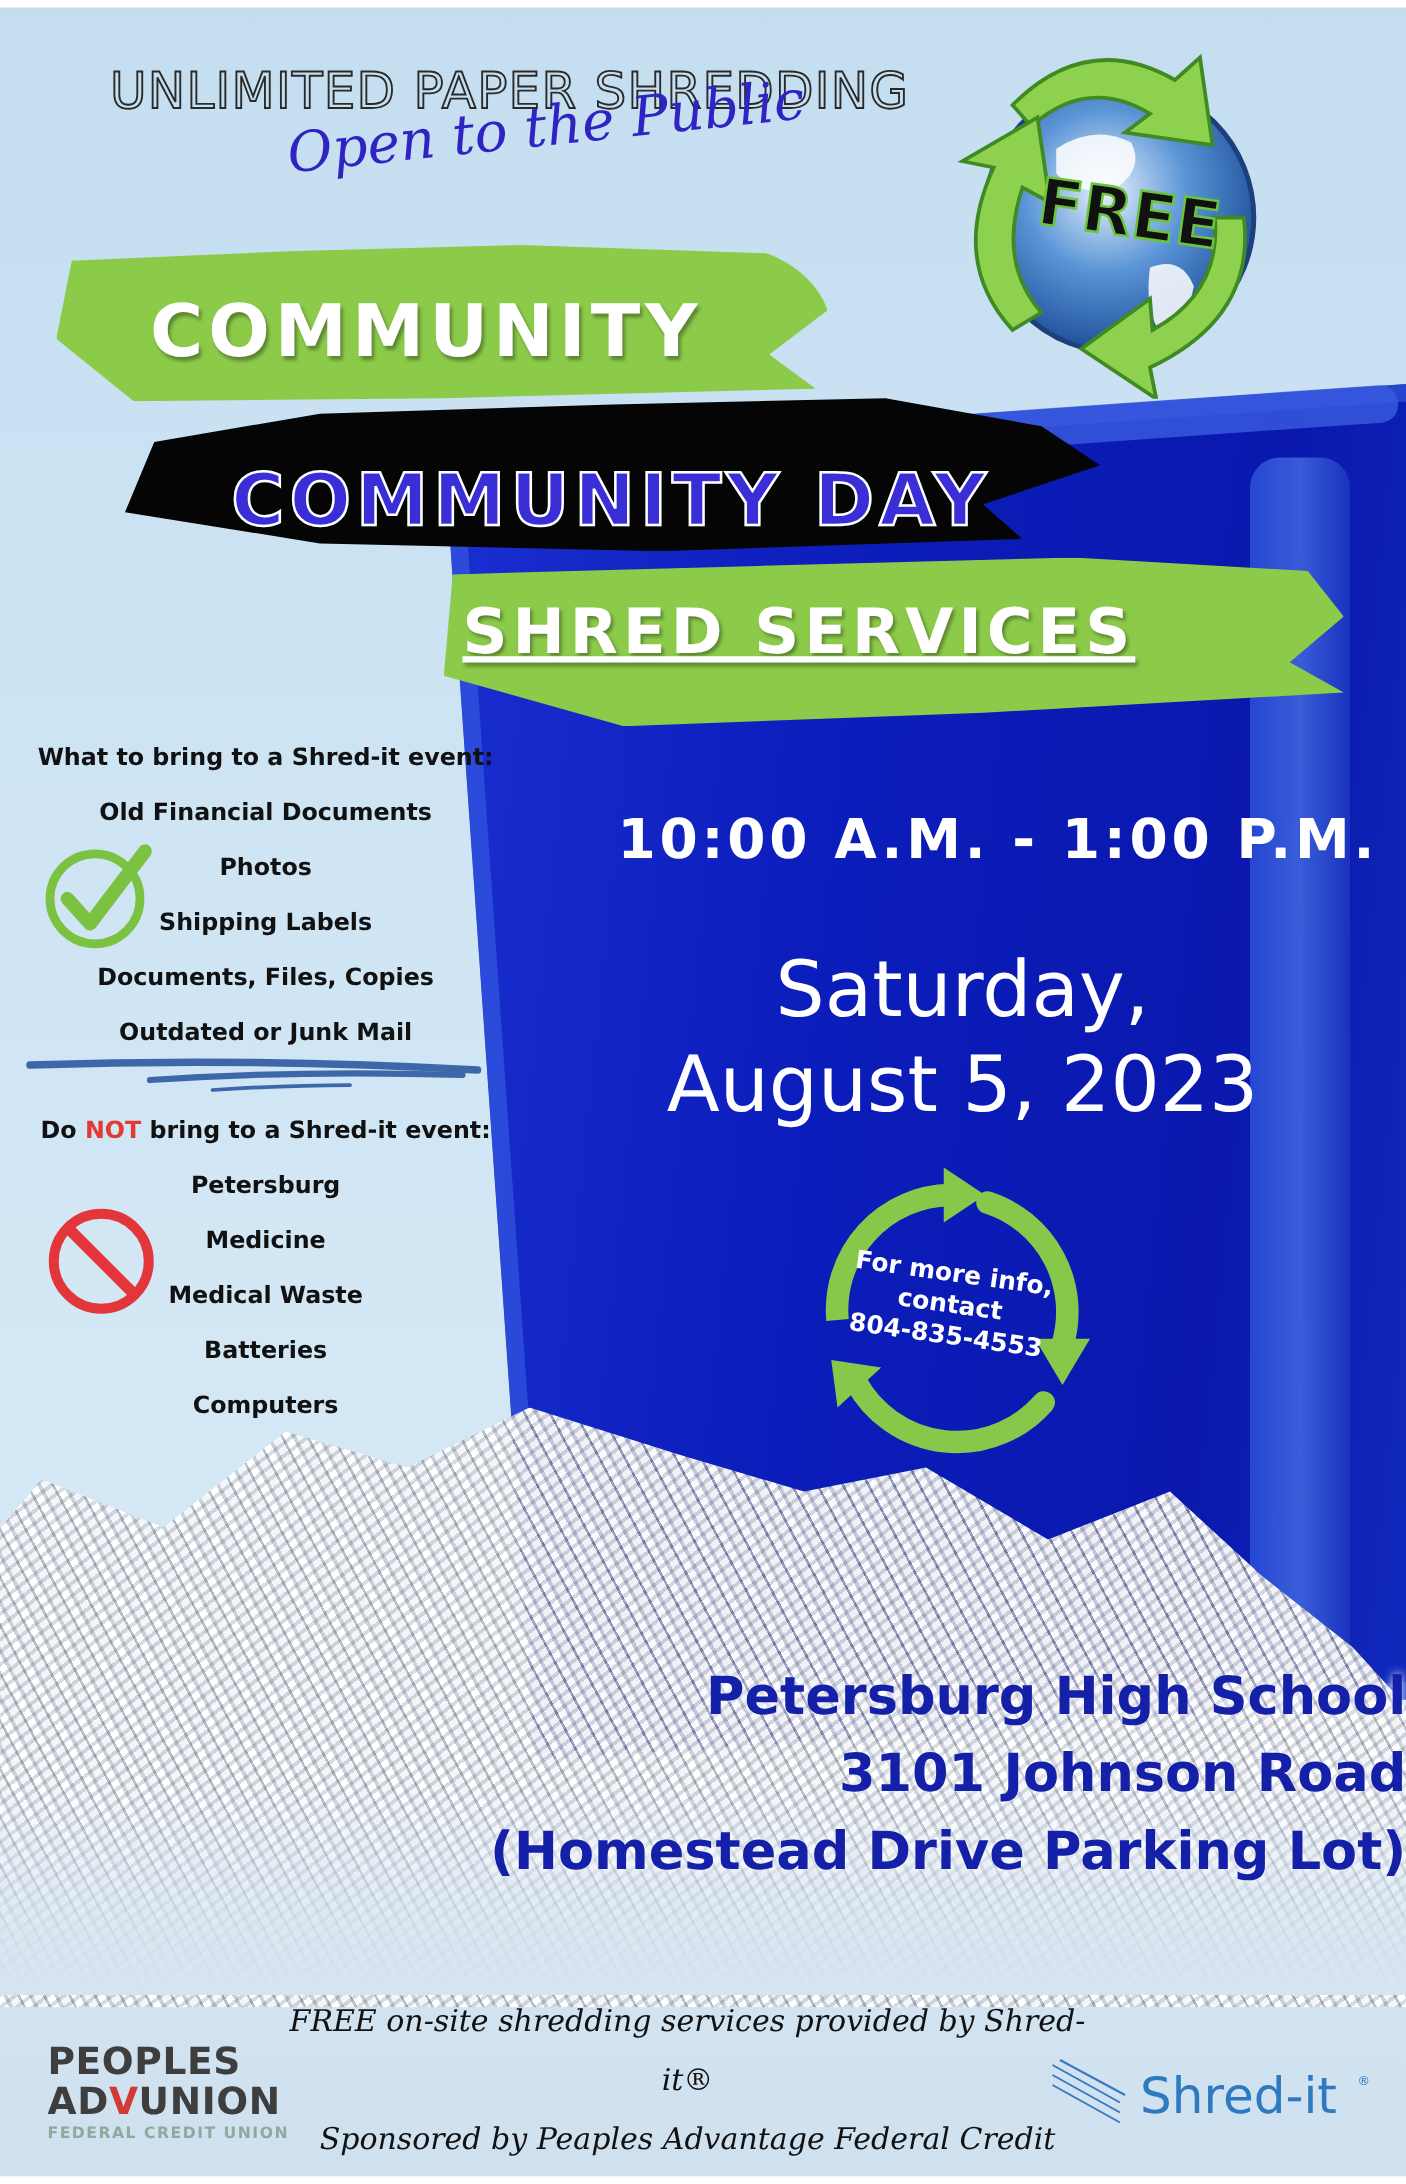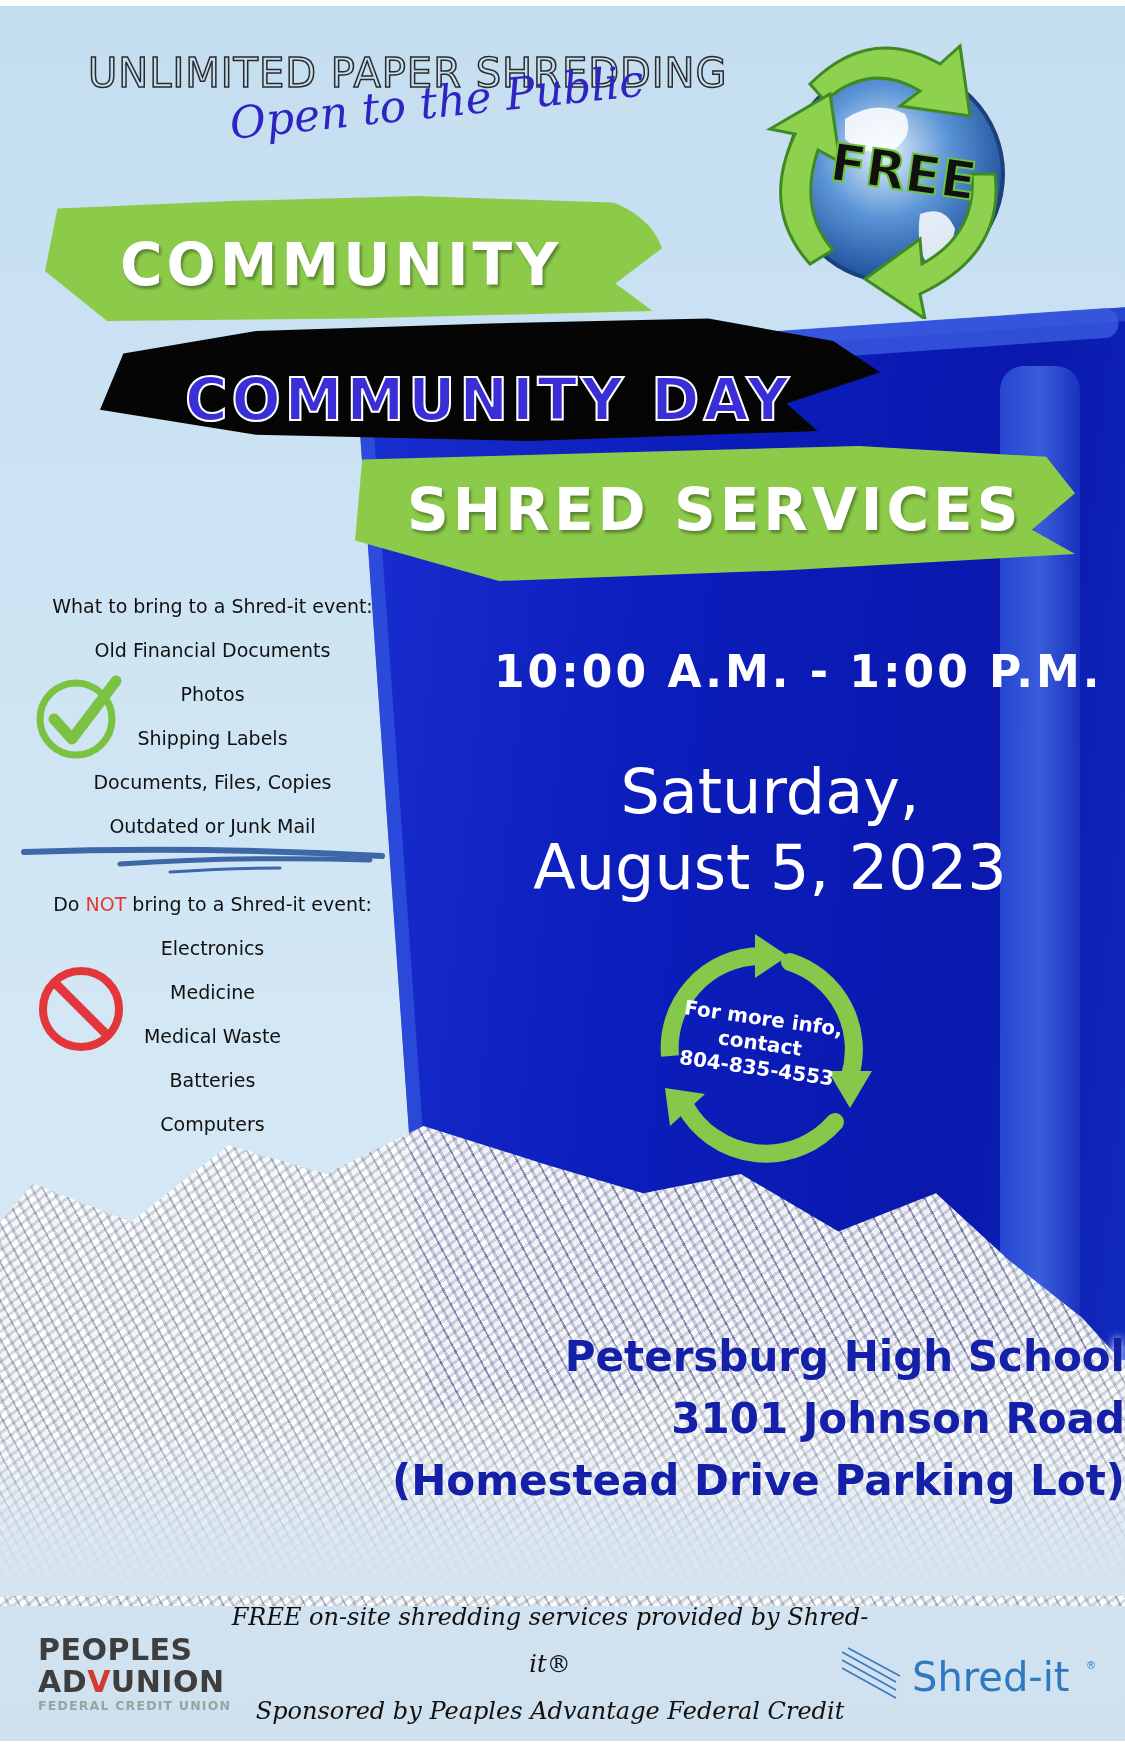--- a/index.html
+++ b/index.html
@@ -65,25 +65,25 @@
   }
   .t-petersburg {
     position: absolute; left: 120px; top: 225px; font-size: 58px; font-weight: bold; color: #ffffff;
     letter-spacing: 4px; text-shadow: 2px 3px 3px rgba(0,0,0,0.35);
   }
   .t-community {
     position: absolute; left: 185px; top: 360px; font-size: 58px; font-weight: bold; color: #3a2ed6;
     letter-spacing: 4px; -webkit-text-stroke: 2px #ffffff;
   }
   .t-shred {
-    position: absolute; left: 407px; top: 470px; font-size: 58px; font-weight: bold; color: #ffffff;
-    letter-spacing: 4px; text-shadow: 2px 3px 3px rgba(0,0,0,0.35);
-  }
-  
-  .list { position: absolute; left: 0; width: 425px; text-align: center; color: #111; font-size: 19px; font-weight: normal; }
+    position: absolute; left: 370px; top: 470px; font-size: 50px; font-weight: bold; color: #ffffff;
+    letter-spacing: 4px; text-shadow: 2px 3px 3px rgba(0,0,0,0.35); text-decoration: underline;
+  }
+  
+  .list { position: absolute; left: 0; width: 425px; text-align: center; color: #111; font-size: 19px; font-weight: bold; }
   .list .heading { margin-bottom: 0; }
   .list .row { height: 44px; line-height: 44px; }
   .bring-list { top: 578px; }
   .notbring-list { top: 876px; }
   .not-word { color: #e23b32; }
   .check-icon { position: absolute; left: 36px; top: 665px; width: 90px; height: 90px; }
   .no-icon { position: absolute; left: 36px; top: 958px; width: 90px; height: 90px; }
   .divider { position: absolute; left: 20px; top: 838px; width: 370px; height: 40px; }
   
   .time {
@@ -189,21 +189,21 @@
   </svg>
 
   <svg class="divider" viewBox="0 0 370 40">
     <path d="M4 8 Q180 2 362 12" stroke="#3d67a8" stroke-width="6" fill="none" stroke-linecap="round"></path>
     <path d="M100 20 Q220 12 350 16" stroke="#3d67a8" stroke-width="5" fill="none" stroke-linecap="round"></path>
     <path d="M150 28 Q210 24 260 24" stroke="#3d67a8" stroke-width="3" fill="none" stroke-linecap="round"></path>
   </svg>
 
   <div class="list notbring-list">
     <div class="row heading"><span>Do </span><span class="not-word">NOT</span><span> bring to a Shred-it event:</span></div>
-    <div class="row">Electronics</div>
+    <div class="row">Petersburg</div>
     <div class="row">Medicine</div>
     <div class="row">Medical Waste</div>
     <div class="row">Batteries</div>
     <div class="row">Computers</div>
   </div>
   <svg class="no-icon" viewBox="0 0 90 90">
     <circle cx="45" cy="45" r="38" fill="none" stroke="#e2363a" stroke-width="8"></circle>
     <line x1="19" y1="19" x2="71" y2="71" stroke="#e2363a" stroke-width="9"></line>
   </svg>
 

